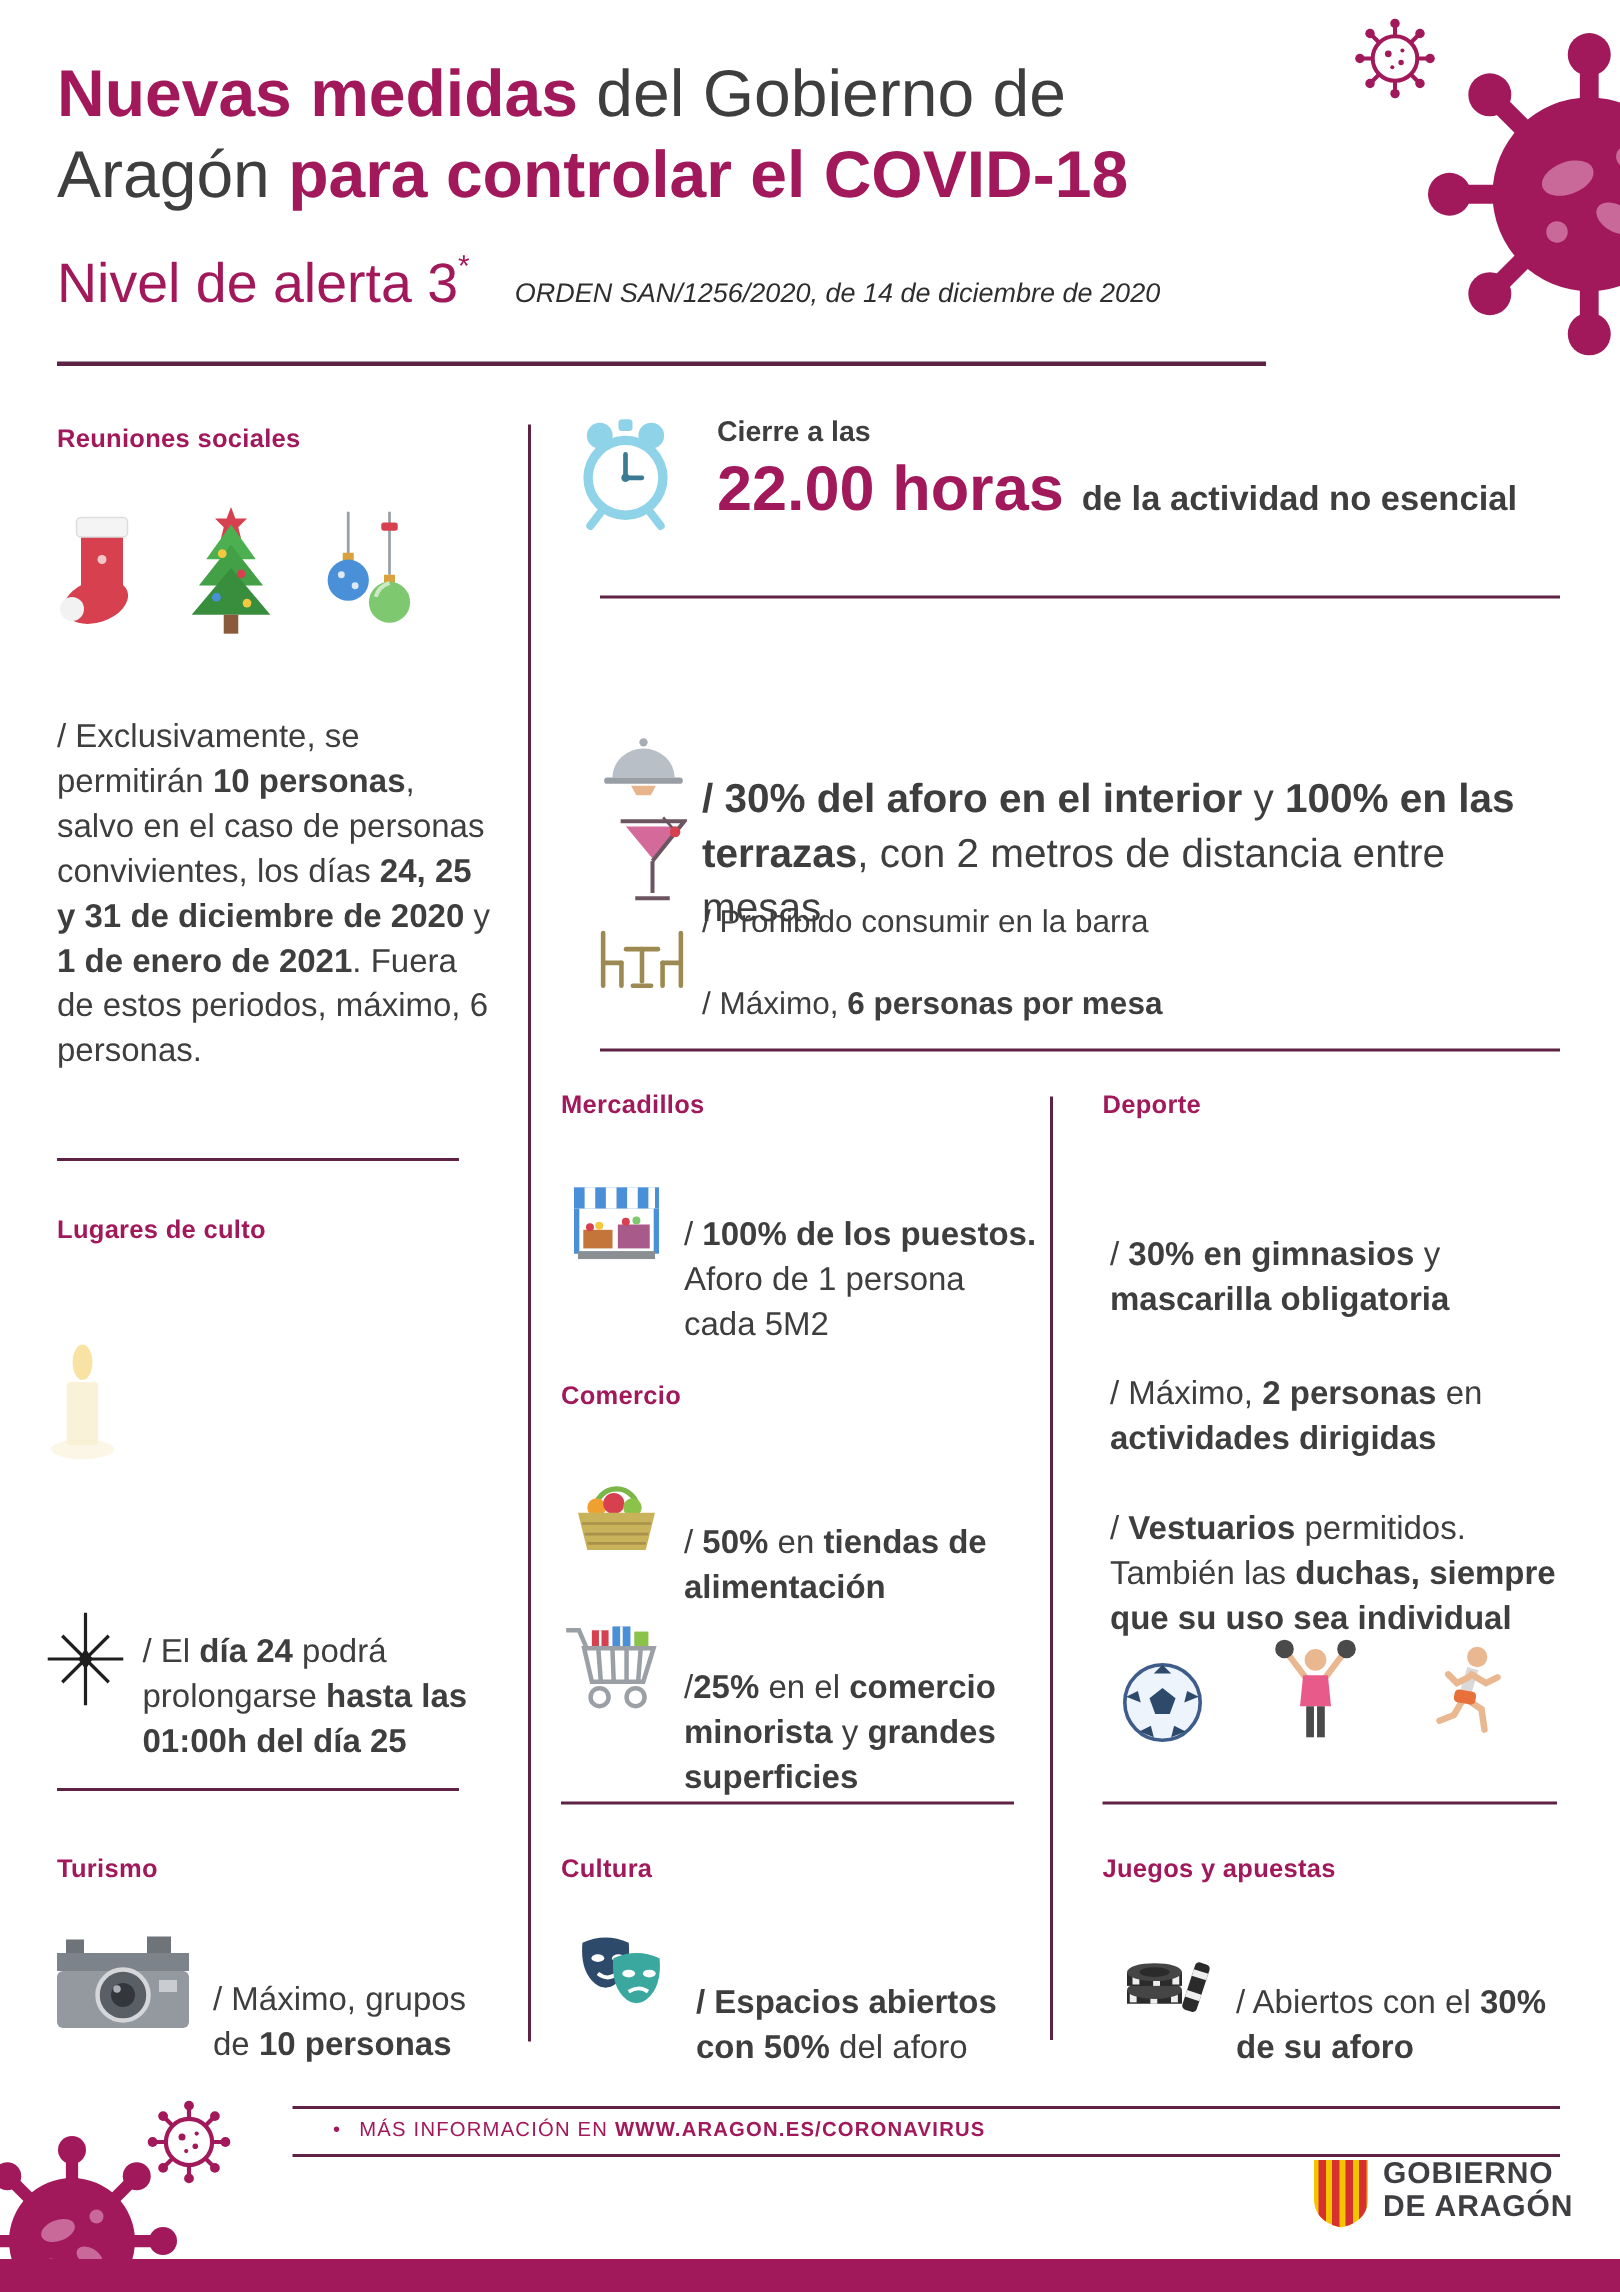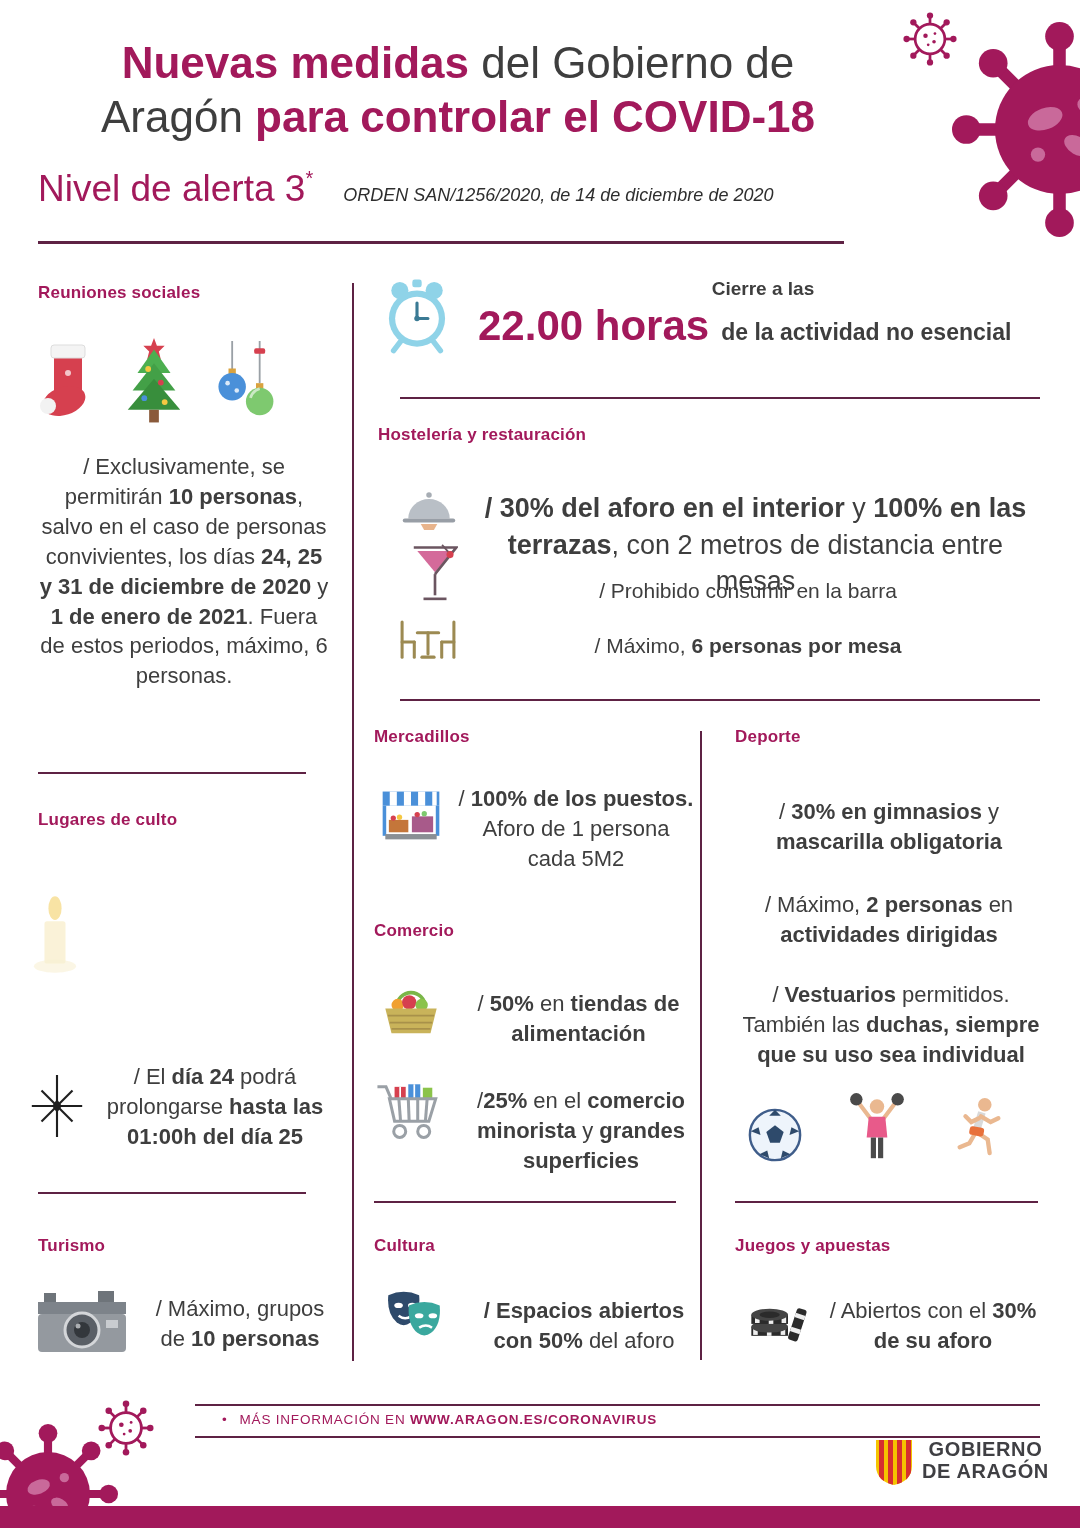--- a/index.html
+++ b/index.html
@@ -4,25 +4,25 @@
 <style>
   :root{
     --mag:#a2195b;
     --ink:#3e3e3e;
     --rule:#5e2244;
   }
   *{margin:0;padding:0;box-sizing:border-box;}
   html,body{background:#fff;}
   body{font-family:"Liberation Sans", sans-serif;color:var(--ink);}
   .page{position:relative;width:1080px;height:1528px;background:#fff;overflow:hidden;}
-  .abs{position:absolute;text-align:center;}
+  .abs{position:absolute;}
   .b{font-weight:700;}
   .mag{color:var(--mag);}
   .h{color:var(--mag);font-weight:700;font-size:17px;letter-spacing:.2px;}
-  .txt{font-size:22px;line-height:1.36;color:var(--ink);}
+  .txt{font-size:22px;line-height:1.36;color:var(--ink);margin-top:24px;}
   .rule{background:var(--rule);}
   .vrule{background:var(--rule);}
   .title{font-size:44px;line-height:1.22;font-weight:400;color:var(--ink);}
   .alert-row{display:flex;align-items:baseline;gap:30px;}
   .alert{font-size:37px;color:var(--mag);font-weight:400;}
   sup.mark{font-size:20px;vertical-align:top;line-height:1;color:var(--mag);}
   .order{font-size:18px;font-style:italic;color:#2e2e2e;}
   .closure-intro{font-size:19px;font-weight:700;color:var(--ink);margin-bottom:2px;}
   .closure-row{display:flex;align-items:baseline;}
   .closure-time{font-size:42px;font-weight:700;color:var(--mag);}
@@ -221,21 +221,20 @@
   </span>
   <div class="abs" style="left:478px;top:278px;width:570px">
     <div class="closure-intro">Cierre a las</div>
     <div class="closure-row">
       <span class="closure-time">22.00 horas</span>
       <span class="closure-detail">de la actividad no esencial</span>
     </div>
   </div>
   <div class="abs rule" style="left:400px;top:397px;width:640px;height:2px"></div>
 
-  <div class="abs h" style="left:378px;top:425px">Hostelería y restauración</div>
 
   <span class="abs icon" style="left:400px;top:488px;width:58px">
     <svg viewBox="0 0 84 64">
       <circle cx="42" cy="10" r="4" fill="#a7adb4"></circle>
       <path d="M12 44 a30 28 0 0 1 60 0 z" fill="#b9bfc6"></path>
       <rect x="4" y="44" width="76" height="6" rx="3" fill="#989ea6"></rect>
       <path d="M30 52 h24 l-5 9 h-14 z" fill="#e8b48c"></path>
     </svg>
   </span>
   <div class="abs txt" style="left:468px;top:490px;width:575px;font-size:27px"><span class="b">/ 30% del aforo en el interior</span><span> y </span><span class="b">100% en las terrazas</span><span>, con 2 metros de distancia entre mesas</span></div>

